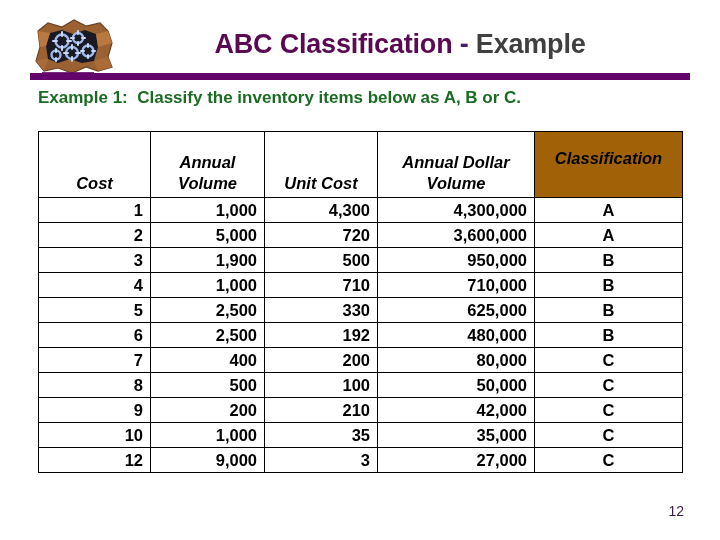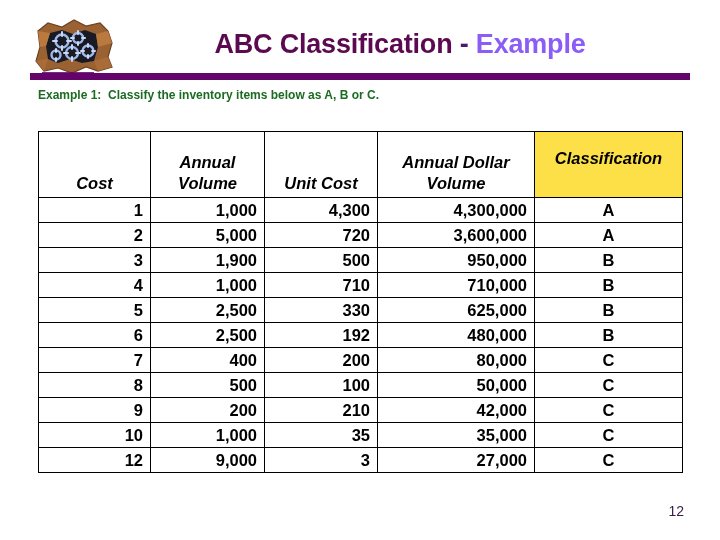--- a/index.html
+++ b/index.html
@@ -31,38 +31,38 @@
     top: 29px;
     width: 560px;
     text-align: center;
     font-size: 27px;
     font-weight: bold;
     letter-spacing: -0.2px;
     white-space: nowrap;
   }
   #slide-title .seg-a { color: #5B0A52; text-align: right; }
   #slide-title .seg-b { color: #4A1A6B; }
-  #slide-title .seg-c { color: #8b5cf6; }
+  #slide-title .seg-c { color: #404040; }
 
   
   #title-rule {
     position: absolute;
     left: 30px;
     top: 73px;
     width: 660px;
     height: 7px;
     background: #63046B;
   }
 
   
   #subtitle {
     position: absolute;
     left: 38px;
     top: 88px;
-    font-size: 12px;
+    font-size: 17px;
     font-weight: bold;
     color: #1B6B22;
     white-space: pre;
   }
 
   
   #abc-table {
     position: absolute;
     left: 38px;
     top: 131px;
@@ -88,21 +88,21 @@
   }
   #abc-table thead th {
     height: 53px;
     vertical-align: bottom;
     text-align: center;
     line-height: 21px;
     padding-bottom: 3px;
   }
   #abc-table thead th .hdr-line { display: block; font-style: italic; }
   #abc-table thead th.hdr-class {
-    background: #fde047;
+    background: #a16207;
     vertical-align: middle;
     padding-bottom: 12px;
   }
   #abc-table tbody td.num {
     text-align: right;
     padding-right: 7px;
   }
   #abc-table tbody td.cls {
     text-align: center;
   }

